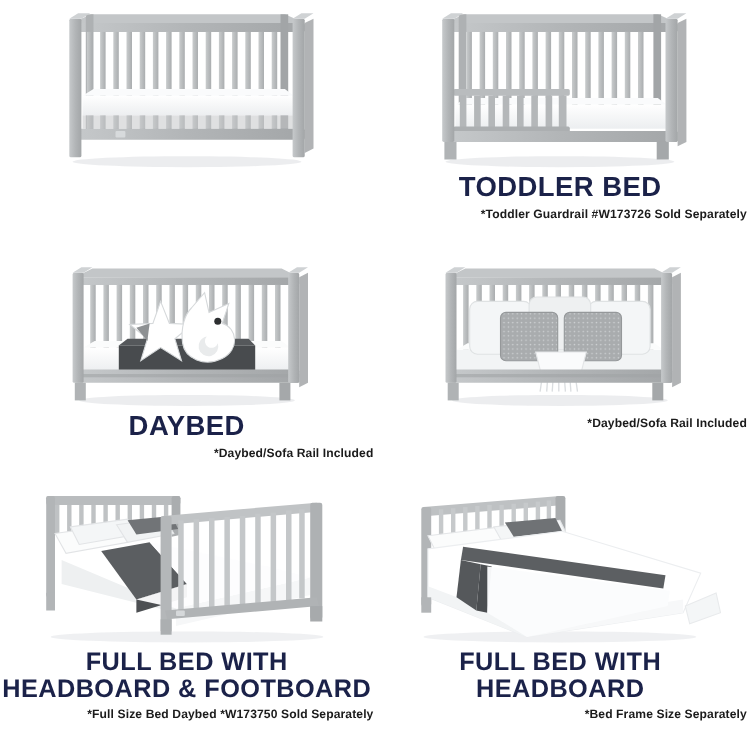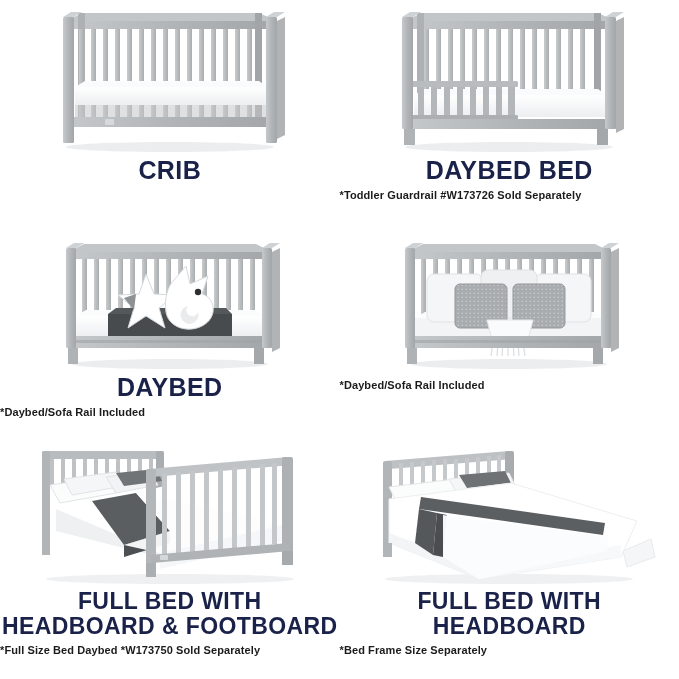--- a/index.html
+++ b/index.html
@@ -59,21 +59,21 @@
     text-align: center;
     white-space: pre-line;
   }
   .title-sm { font-size: 23px; }
   .subtitle {
     color: #1b1b1b;
     font-size: 11px;
     font-weight: bold;
     margin-top: 5px;
     letter-spacing: 0.1px;
-    text-align: left;
+    text-align: right;
   }
   .subtitle:empty { display: none; }
 
   svg { display: block; overflow: visible; }
 </style>
 </head>
 <body>
 
 <div id="page">
   <div class="grid">
@@ -138,24 +138,20 @@
           <rect x="60" y="114" width="9" height="6" rx="1" fill="#d7dadc"></rect>
 
           <rect x="18" y="12" width="11" height="126" rx="1.5" fill="url(#woodV)"></rect>
           <rect x="221" y="12" width="11" height="126" rx="1.5" fill="url(#woodV)"></rect>
 
           <path d="M18 12 L26 7 L37 7 L29 12 Z" fill="#cfd2d4"></path>
           <path d="M221 12 L229 7 L240 7 L232 12 Z" fill="#cfd2d4"></path>
 
           <path d="M232 16 L240 12 L240 130 L232 134 Z" fill="#9da0a2" opacity="0.8"></path>
         </svg>
-      </div>
-      <div class="caption">
-        <div class="title">CRIB</div>
-
       </div>
     </div>
 
     <div class="cell">
       <div class="art art-r1">
         <svg width="250" height="150" viewBox="0 0 250 150">
           <ellipse cx="125" cy="142" rx="104" ry="5" fill="#e4e6e8" opacity="0.7"></ellipse>
           <path d="M20 16 L38 8 L214 8 L232 16 Z" fill="#c3c6c8"></path>
           <rect x="20" y="16" width="212" height="8" rx="1.5" fill="url(#woodV)"></rect>
           <rect x="33" y="8" width="7" height="98" fill="#aeb1b3"></rect>
@@ -201,21 +197,21 @@
           <rect x="213" y="124" width="11" height="16" fill="#a5a8aa"></rect>
 
           <rect x="18" y="12" width="11" height="112" rx="1.5" fill="url(#woodV)"></rect>
           <rect x="221" y="12" width="11" height="112" rx="1.5" fill="url(#woodV)"></rect>
           <path d="M18 12 L26 7 L37 7 L29 12 Z" fill="#cfd2d4"></path>
           <path d="M221 12 L229 7 L240 7 L232 12 Z" fill="#cfd2d4"></path>
           <path d="M232 16 L240 12 L240 124 L232 128 Z" fill="#9da0a2" opacity="0.8"></path>
         </svg>
       </div>
       <div class="caption">
-        <div class="title">DAYBED BED</div>
+        <div class="title">TODDLER BED</div>
         <div class="subtitle">*Toddler Guardrail #W173726 Sold Separately</div>
       </div>
     </div>
 
     <div class="cell">
       <div class="art art-r2">
         <svg width="240" height="136" viewBox="0 0 240 136">
           <ellipse cx="120" cy="128" rx="98" ry="5" fill="#e4e6e8" opacity="0.7"></ellipse>
           <path d="M18 16 L34 8 L206 8 L222 16 Z" fill="#c3c6c8"></path>
           <rect x="18" y="16" width="204" height="7" rx="1.5" fill="url(#woodV)"></rect>

